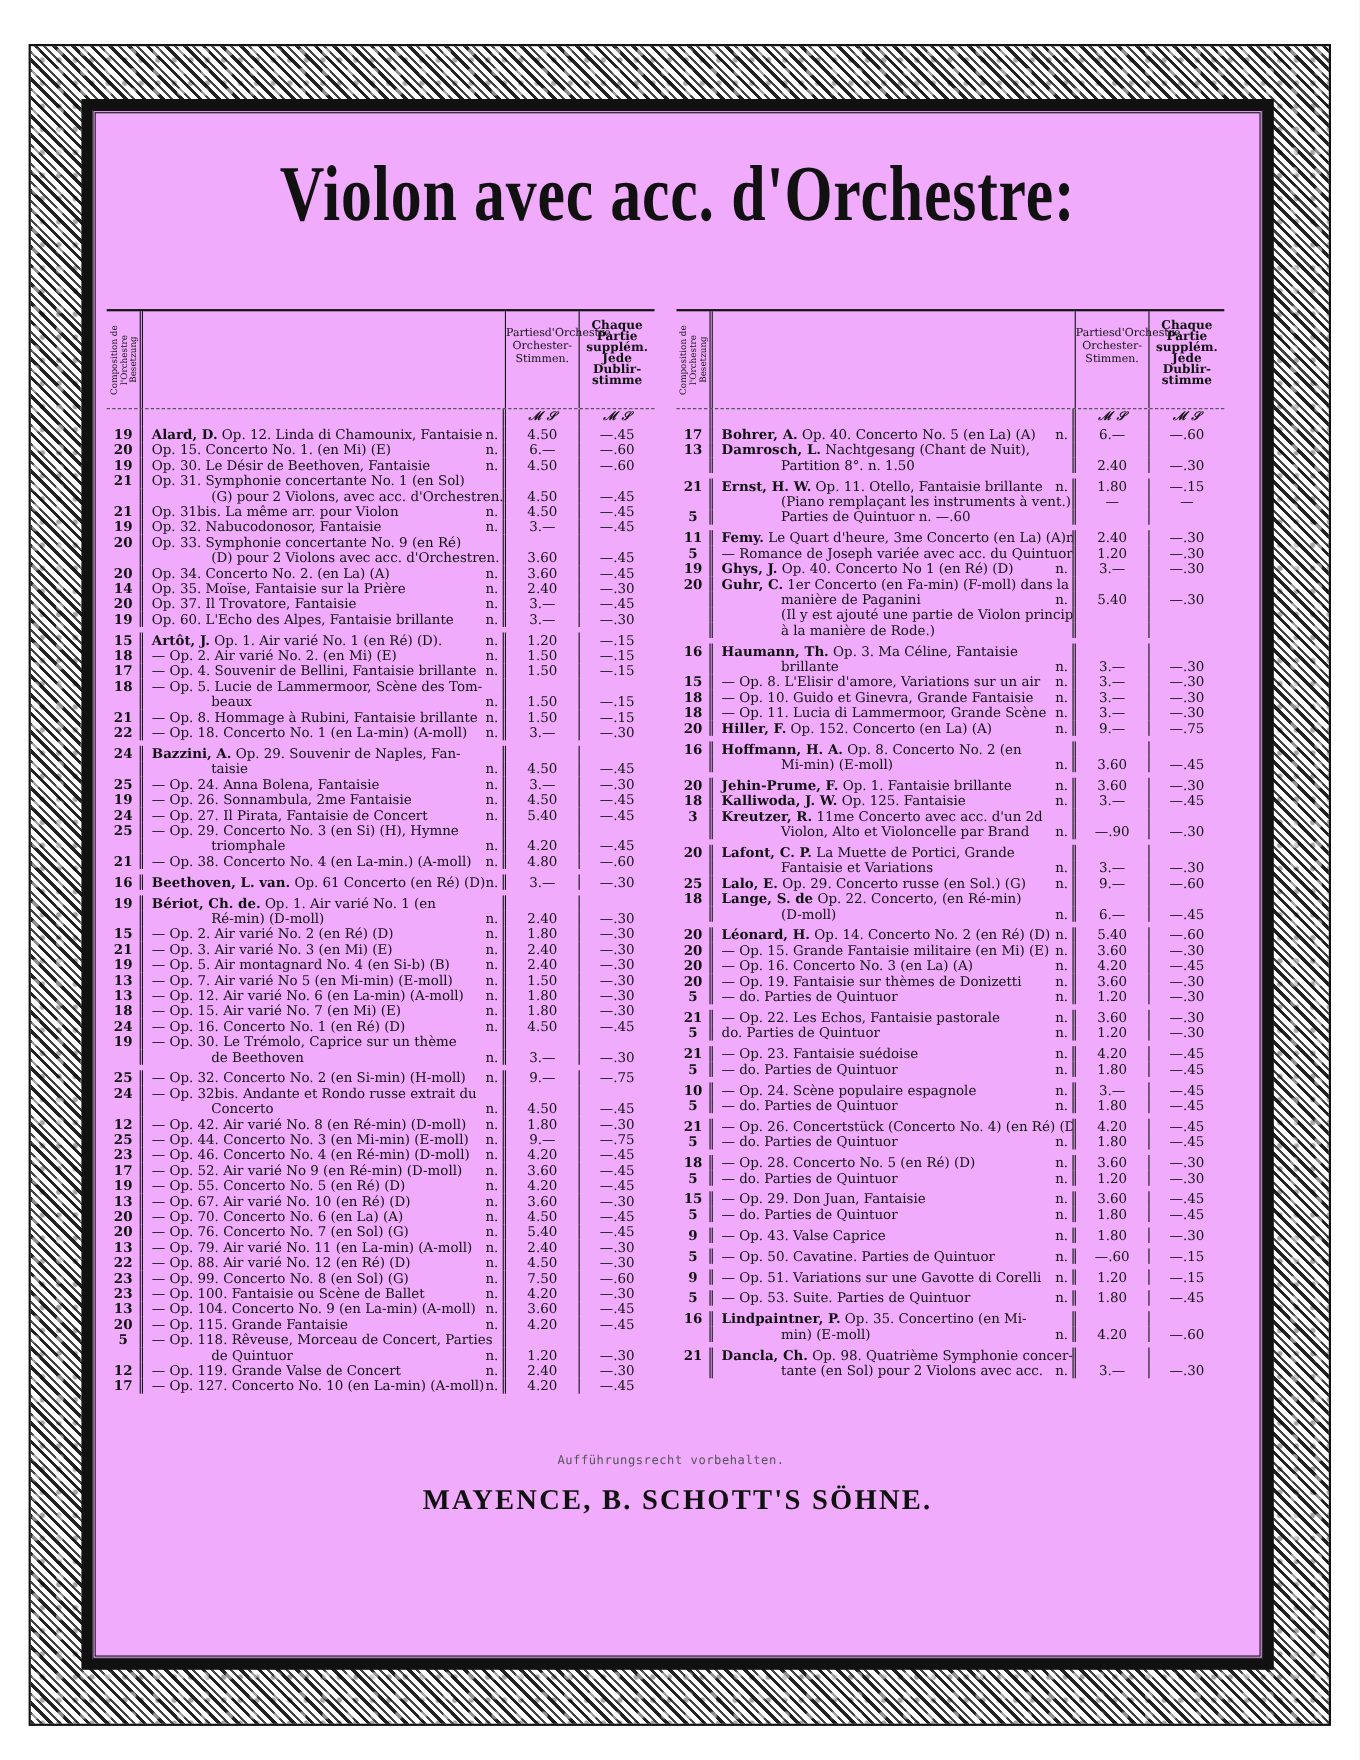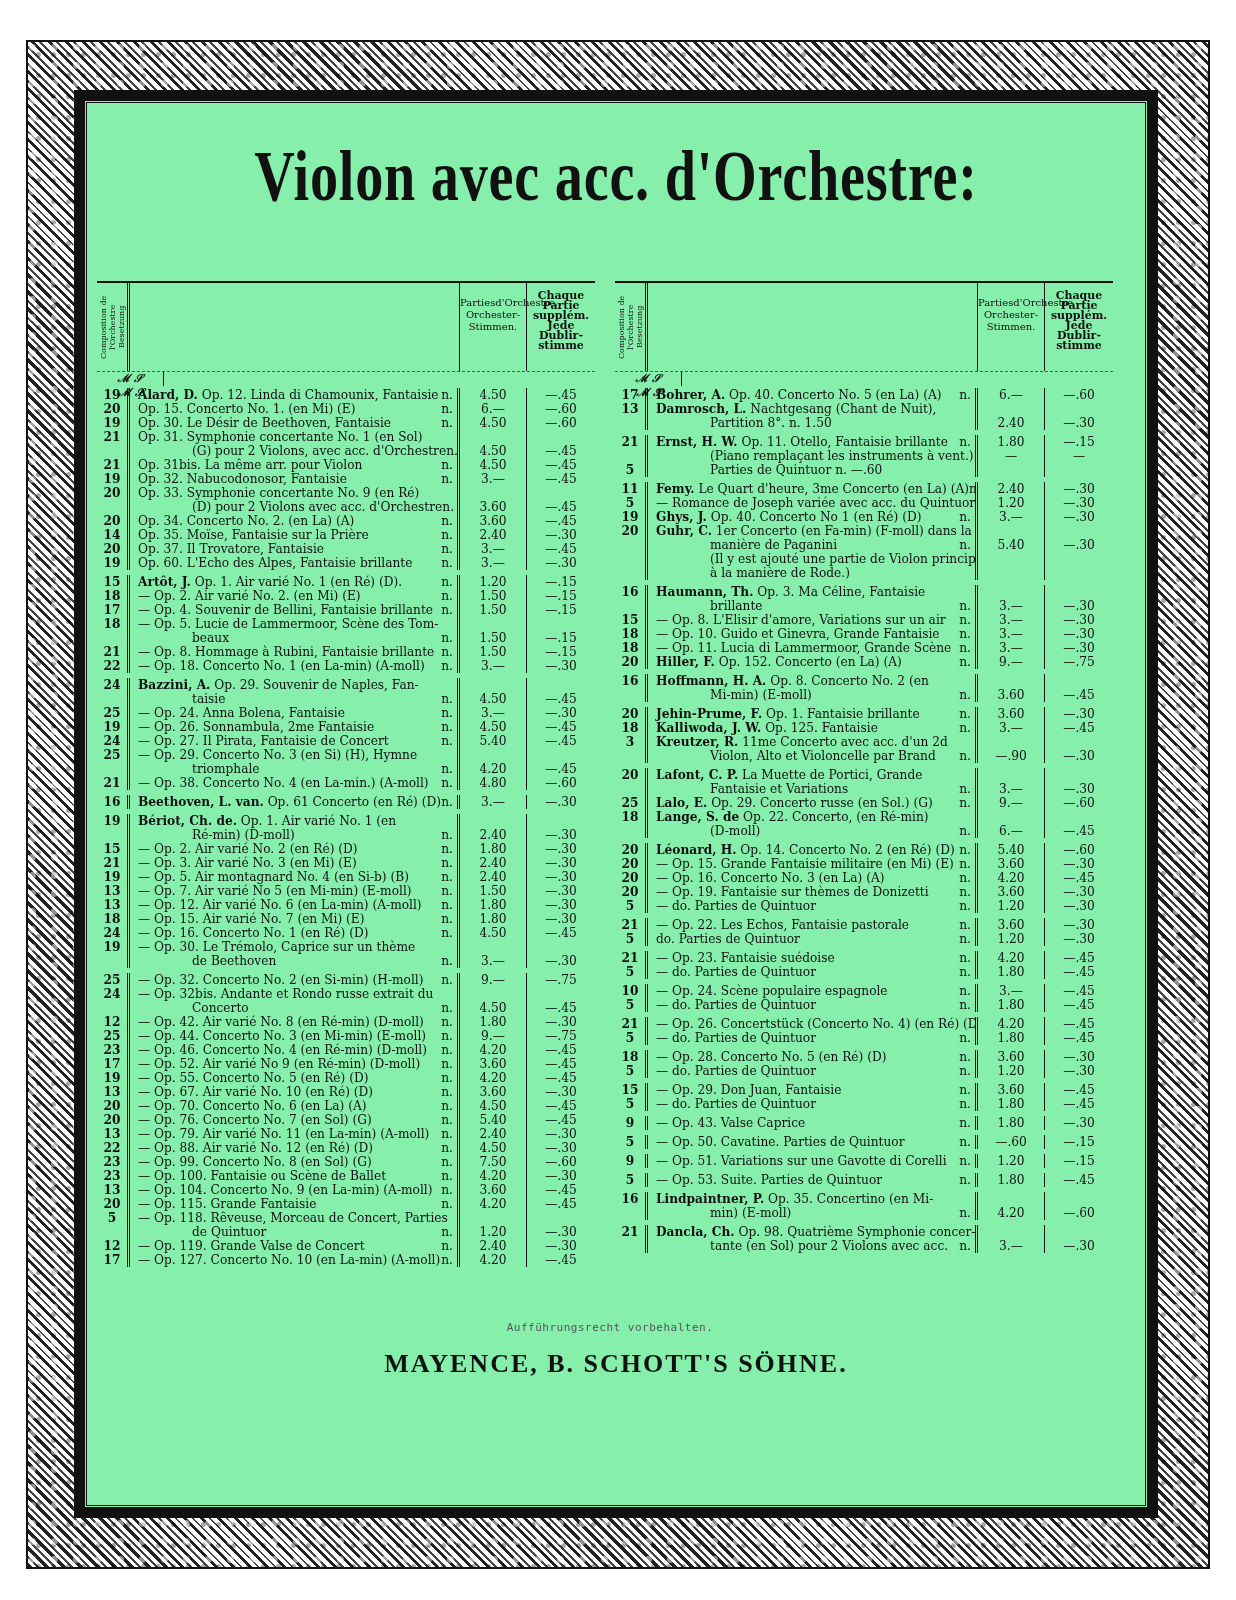--- a/index.html
+++ b/index.html
@@ -5,32 +5,32 @@
   html,body{margin:0;padding:0;background:#fff;}
   body{width:1236px;height:1600px;position:relative;overflow:hidden;font-family:"DejaVu Serif","Liberation Serif",serif;color:#111;}
   .frame{position:absolute;left:26px;top:40px;width:1180px;height:1525px;
     background:
       repeating-linear-gradient(45deg,#222 0 3px,#fff 3px 6px,#444 6px 8px,#fff 8px 12px);
     border:2px solid #111;}
   .frame:after{content:"";position:absolute;inset:0;background:
       radial-gradient(circle at 20% 30%,rgba(255,255,255,.5) 0 3px,transparent 4px) 0 0/22px 18px,
       radial-gradient(circle at 70% 60%,rgba(0,0,0,.35) 0 2px,transparent 3px) 0 0/15px 21px;}
   .inner-black{position:absolute;left:74px;top:90px;width:1084px;height:1428px;background:#111;z-index:1;}
-  .page{position:absolute;left:84px;top:100px;width:1064px;height:1408px;background:#86efac;border:3px double #111;box-sizing:border-box;z-index:2;}
+  .page{position:absolute;left:84px;top:100px;width:1064px;height:1408px;background:#f0abfc;border:3px double #111;box-sizing:border-box;z-index:2;}
   .title{position:absolute;left:0;right:0;top:32px;text-align:center;font-family:"Liberation Serif","DejaVu Serif",serif;font-weight:bold;font-size:72px;letter-spacing:1px;transform:scaleX(.78);transform-origin:center;}
   .col{position:absolute;top:178px;width:498px;font-size:12.2px;line-height:14px;}
   .col.left{left:10px;}
   .col.right{left:528px;}
   .hdr{display:flex;border-top:2px solid #111;border-bottom:1px dashed #555;height:88px;}
   .hdr .c1{width:30px;border-right:3px double #111;display:flex;align-items:center;justify-content:center;}
   .hdr .c1 span{writing-mode:vertical-rl;transform:rotate(180deg);font-size:8px;line-height:9px;text-align:center;}
   .hdr .c2{flex:1;border-right:1px solid #111;}
   .hdr .c3{width:66px;border-right:1px solid #111;text-align:center;font-size:10px;line-height:12px;padding-top:14px;}
   .hdr .c4{width:68px;text-align:center;font-size:11px;line-height:10px;padding-top:8px;font-weight:bold;}
-  .units{display:flex;height:16px;flex-direction:column;}
+  .units{display:flex;height:16px;}
   .units .u1{width:30px;border-right:3px double #111;}
   .units .u2{flex:1;border-right:3px double #111;}
   .units .u3{width:66px;border-right:1px solid #111;text-align:center;font-style:italic;font-weight:bold;font-size:11px;}
   .units .u4{width:68px;text-align:center;font-style:italic;font-weight:bold;font-size:11px;}
   .row{display:flex;}
   .row .n{width:30px;text-align:center;font-weight:bold;border-right:3px double #111;}
   .row .t{flex:1;padding-left:8px;border-right:3px double #111;display:flex;justify-content:space-between;padding-right:4px;white-space:nowrap;overflow:hidden;}
   .row .t .cont{padding-left:54px;}
   .row .p{width:66px;text-align:center;border-right:1px solid #111;}
   .row .s{width:68px;text-align:center;}

